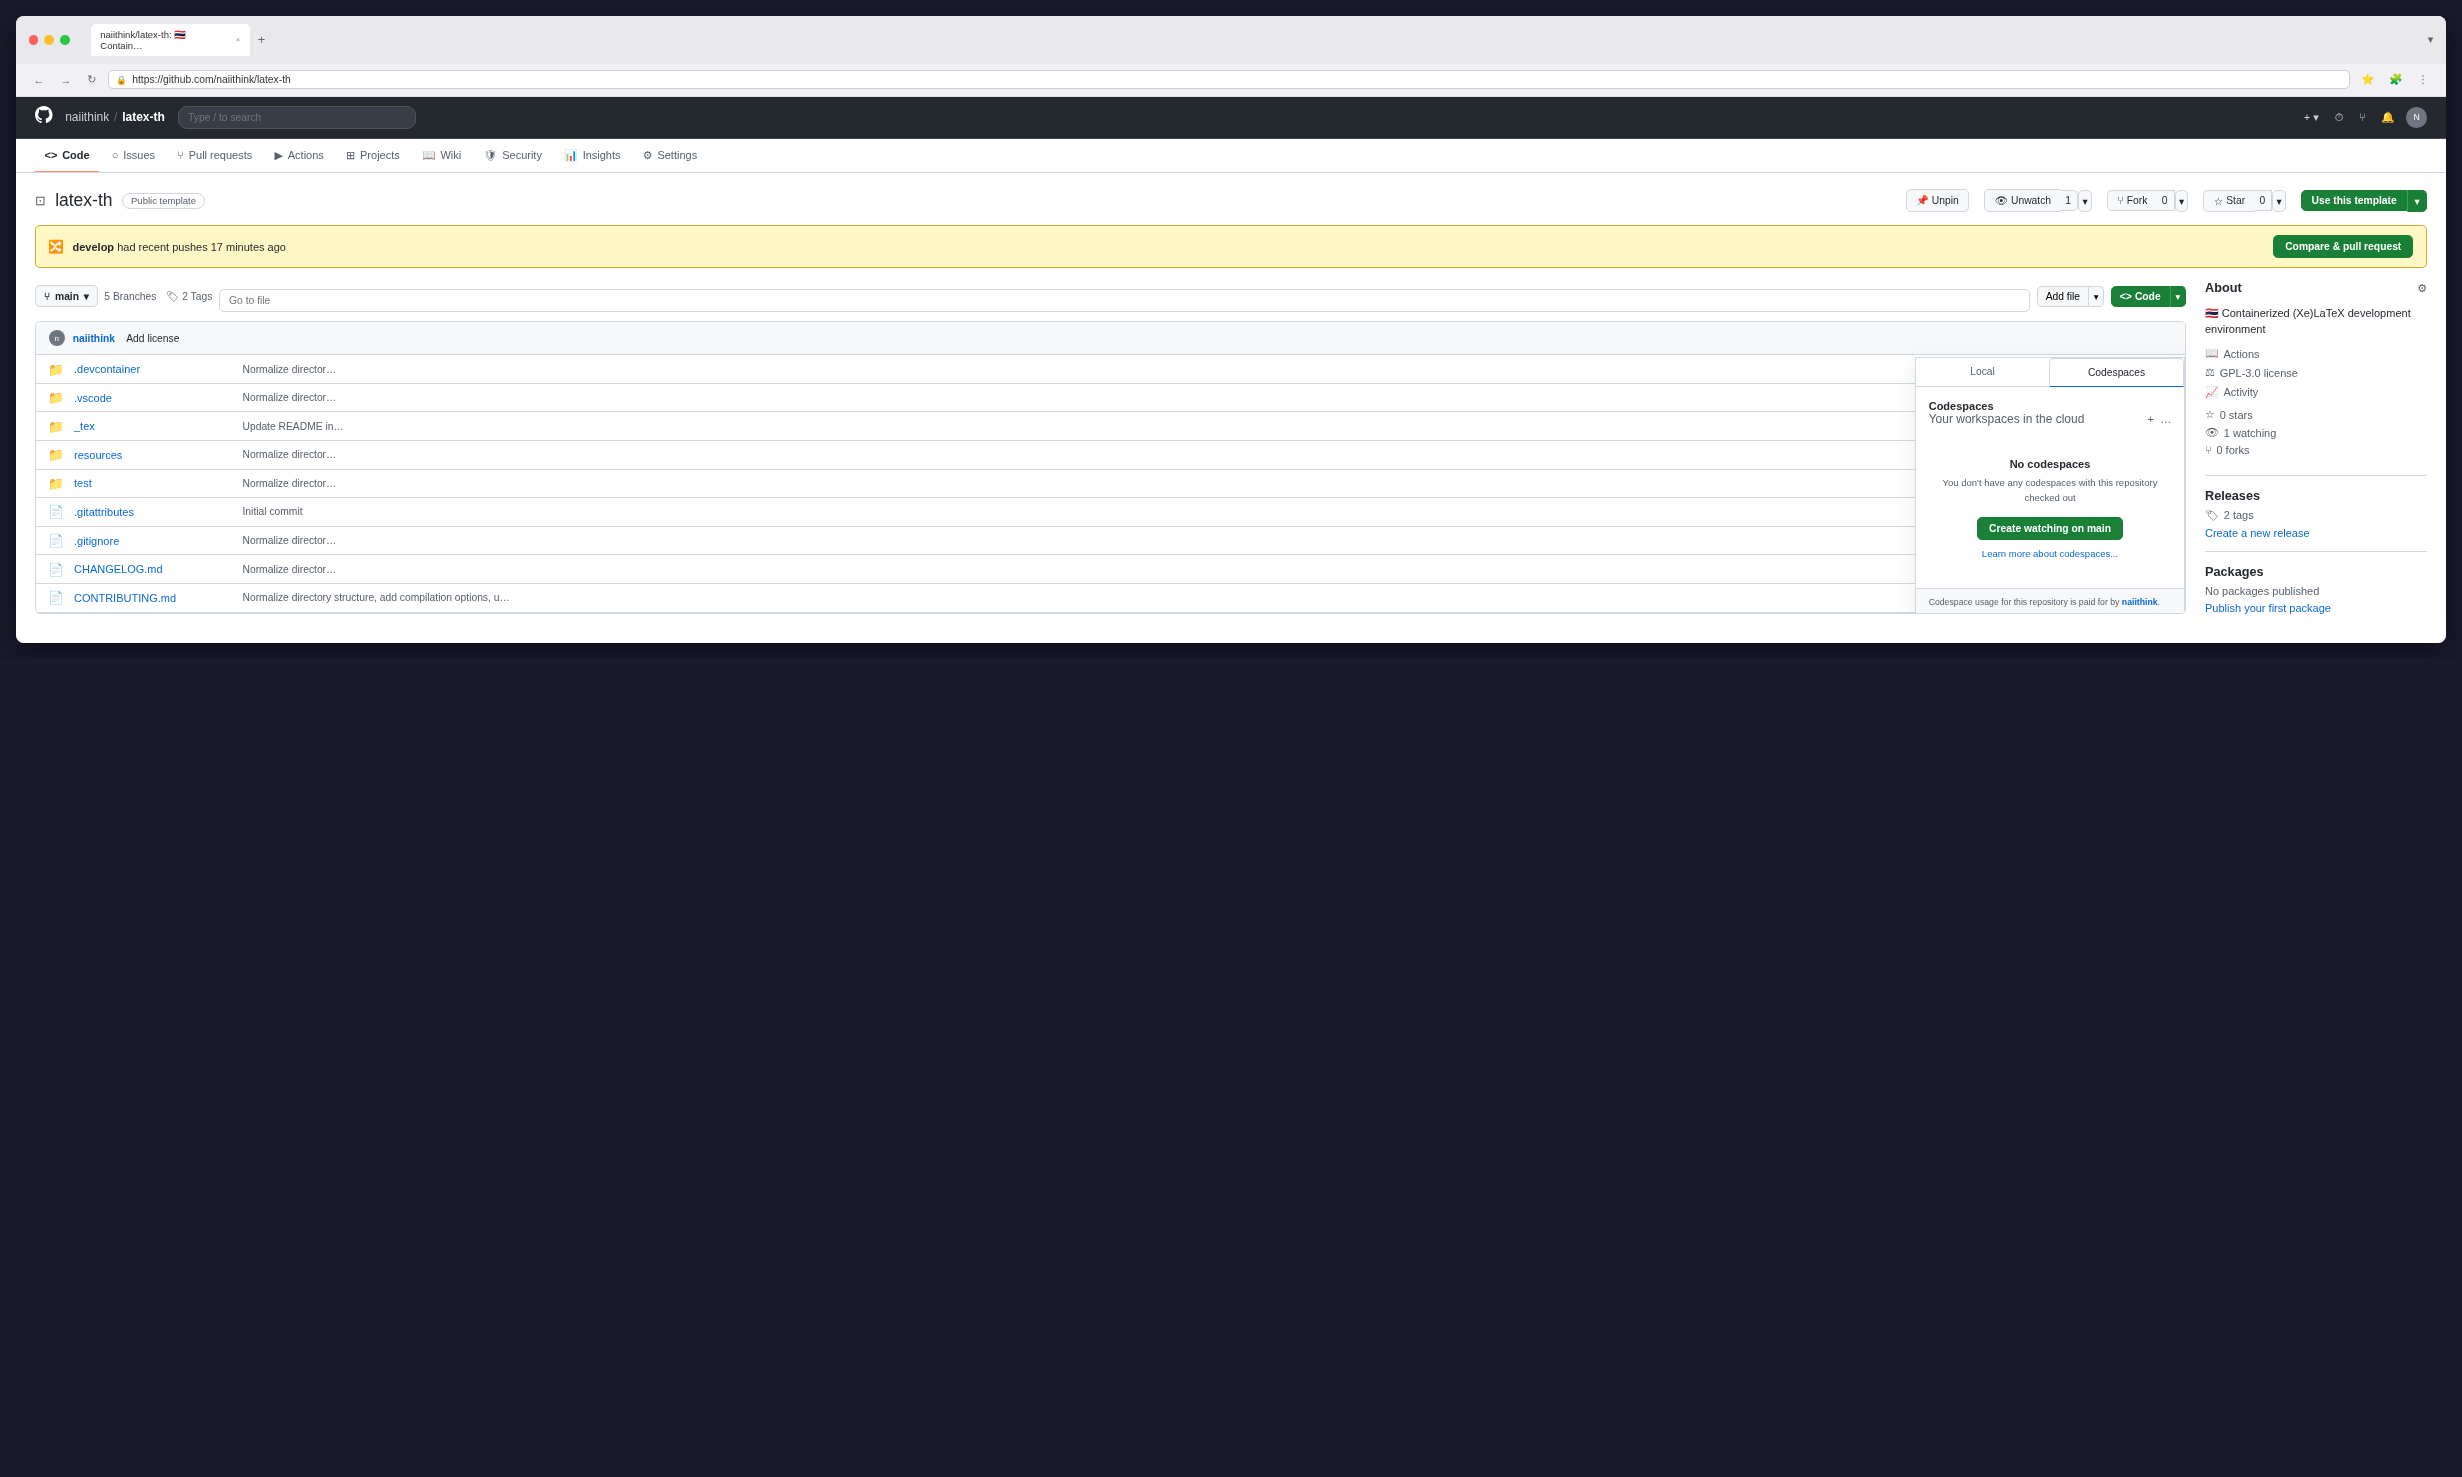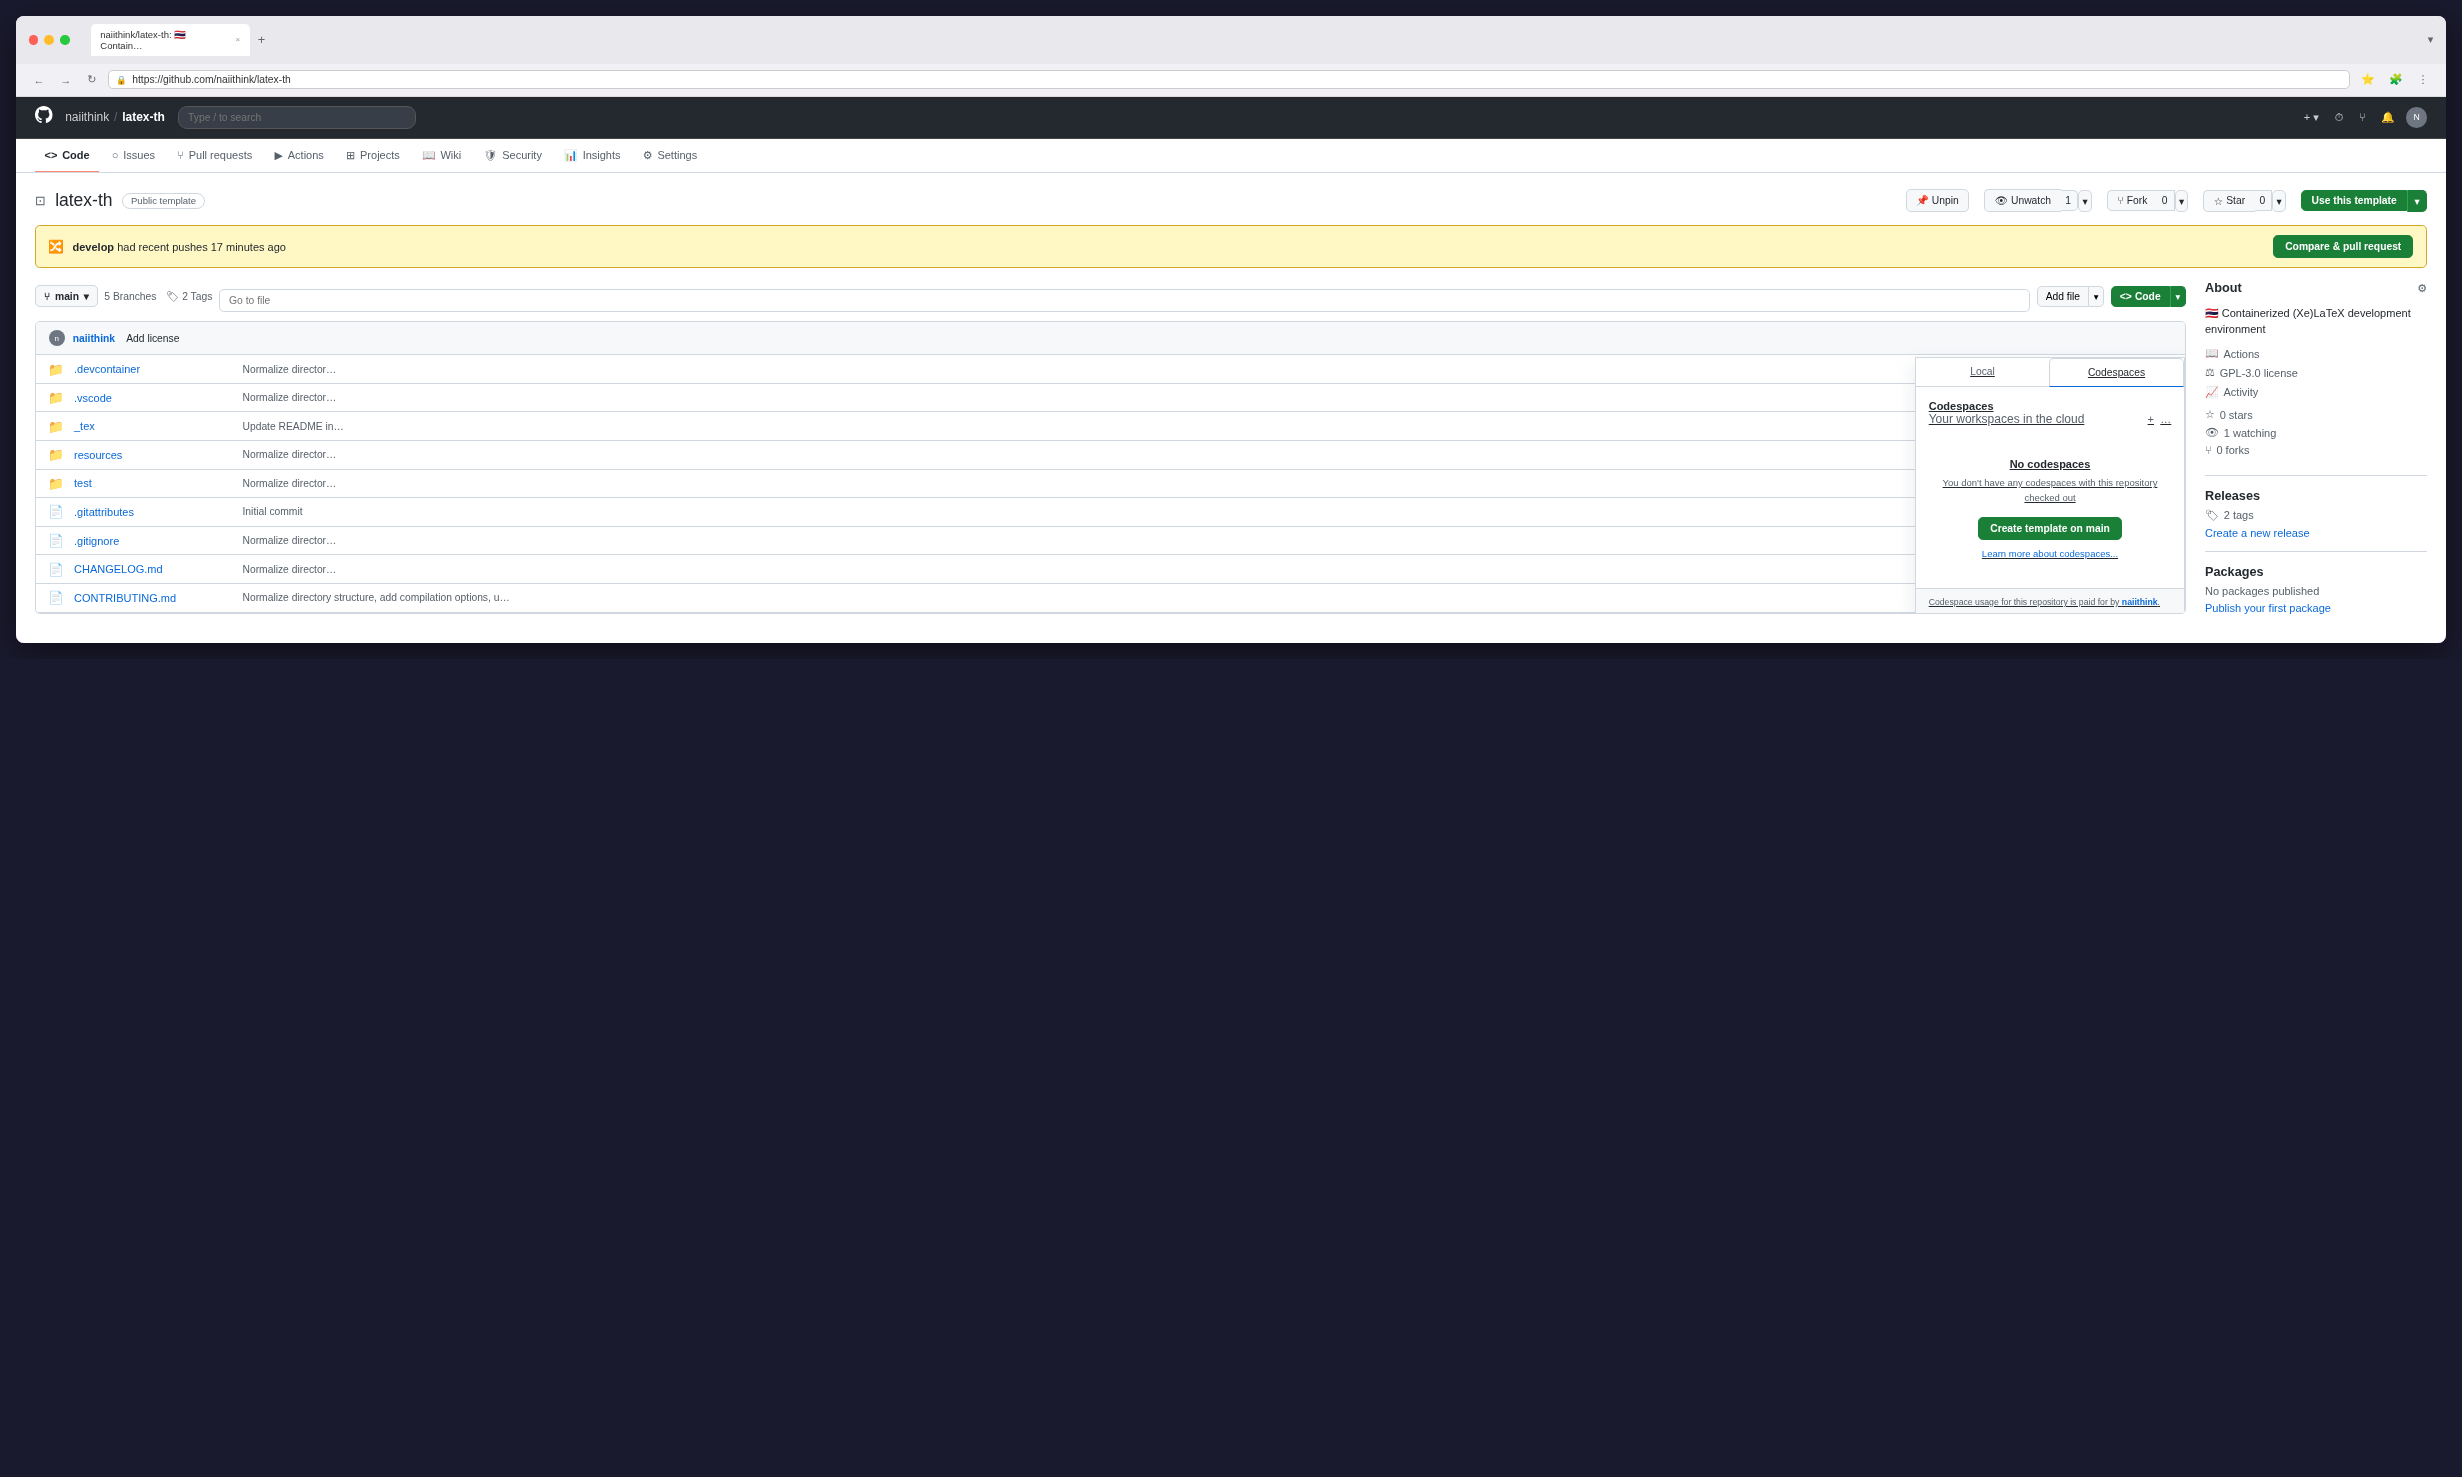--- a/index.html
+++ b/index.html
@@ -85,21 +85,21 @@
     .contributor-avatar { width: 16px; height: 16px; border-radius: 50%; background: #6e7681; }
     .contributor-name { font-weight: 600; font-size: 10.3px; color: #0969da; cursor: pointer; }
     .commit-msg { font-size: 10.3px; color: #24292f; margin-left: 3.2px; }
     .file-row { display: flex; align-items: center; padding: 6.3px 12.7px; border-bottom: 0.8px solid #d0d7de; gap: 9.5px; }
     .file-row:last-child { border-bottom: none; }
     .file-icon { font-size: 12.7px; color: #57606a; flex-shrink: 0; }
     .file-icon-blue { color: #54aeff; }
     .file-name { font-size: 11px; color: #0969da; cursor: pointer; flex: 0 0 159px; }
     .file-desc { font-size: 10.3px; color: #57606a; flex: 1; white-space: nowrap; overflow: hidden; text-overflow: ellipsis; }
     .file-time { font-size: 9.5px; color: #57606a; flex-shrink: 0; white-space: nowrap; }
-    .codespaces-dropdown { position: absolute; top: 35px; right: 0; width: 270px; background: #fff; border: 0.8px solid #d0d7de; border-radius: 0; box-shadow: 0 6.3px 19px rgba(140,149,159,0.2); z-index: 100; text-decoration: underline; }
+    .codespaces-dropdown { position: absolute; top: 35px; right: 0; width: 270px; background: #fff; border: 0.8px solid #d0d7de; border-radius: 0; box-shadow: 0 6.3px 19px rgba(140,149,159,0.2); z-index: 100; }
     .codespaces-tabs { display: flex; border-bottom: 0.8px solid #d0d7de; }
     .cs-tab { flex: 1; padding: 8px; text-align: center; font-size: 10.3px; cursor: pointer; color: #57606a; }
     .cs-tab.active { background: #fff; border-bottom: 1.6px solid #0969da; color: #24292f; font-weight: 500; border: 0.8px solid #d0d7de; border-bottom: 1.6px solid #0969da; border-radius: 4.8px 4.8px 0 0; margin-bottom: -0.8px; }
     .cs-content { padding: 12.7px; }
     .cs-header { display: flex; align-items: center; justify-content: space-between; margin-bottom: 3.2px; }
     .cs-title { font-size: 11px; font-weight: 600; color: #24292f; }
     .cs-subtitle { font-size: 12px; color: #57606a; margin-bottom: 12.7px; }
     .cs-actions { display: flex; gap: 6.3px; }
     .cs-action-btn { background: none; border: none; color: #57606a; font-size: 11px; cursor: pointer; }
     .cs-empty { text-align: center; padding: 16px 0; }
@@ -376,21 +376,21 @@
                     <div class="cs-subtitle">Your workspaces in the cloud</div>
                   </div>
                   <div class="cs-actions">
                     <button class="cs-action-btn">+</button>
                     <button class="cs-action-btn">…</button>
                   </div>
                 </div>
                 <div class="cs-empty">
                   <div class="cs-empty-title">No codespaces</div>
                   <div class="cs-empty-desc">You don't have any codespaces with this repository checked out</div>
-                  <button class="cs-create-btn">Create template on main</button>
+                  <button class="cs-create-btn">Create watching on main</button>
                   <a class="cs-learn-link">Learn more about codespaces...</a>
                 </div>
               </div>
               <div class="cs-footer">
                 <span>Codespace usage for this repository is paid for by <a>naiithink</a>.</span>
               </div>
             </div>
           </div>
         </div>
 

